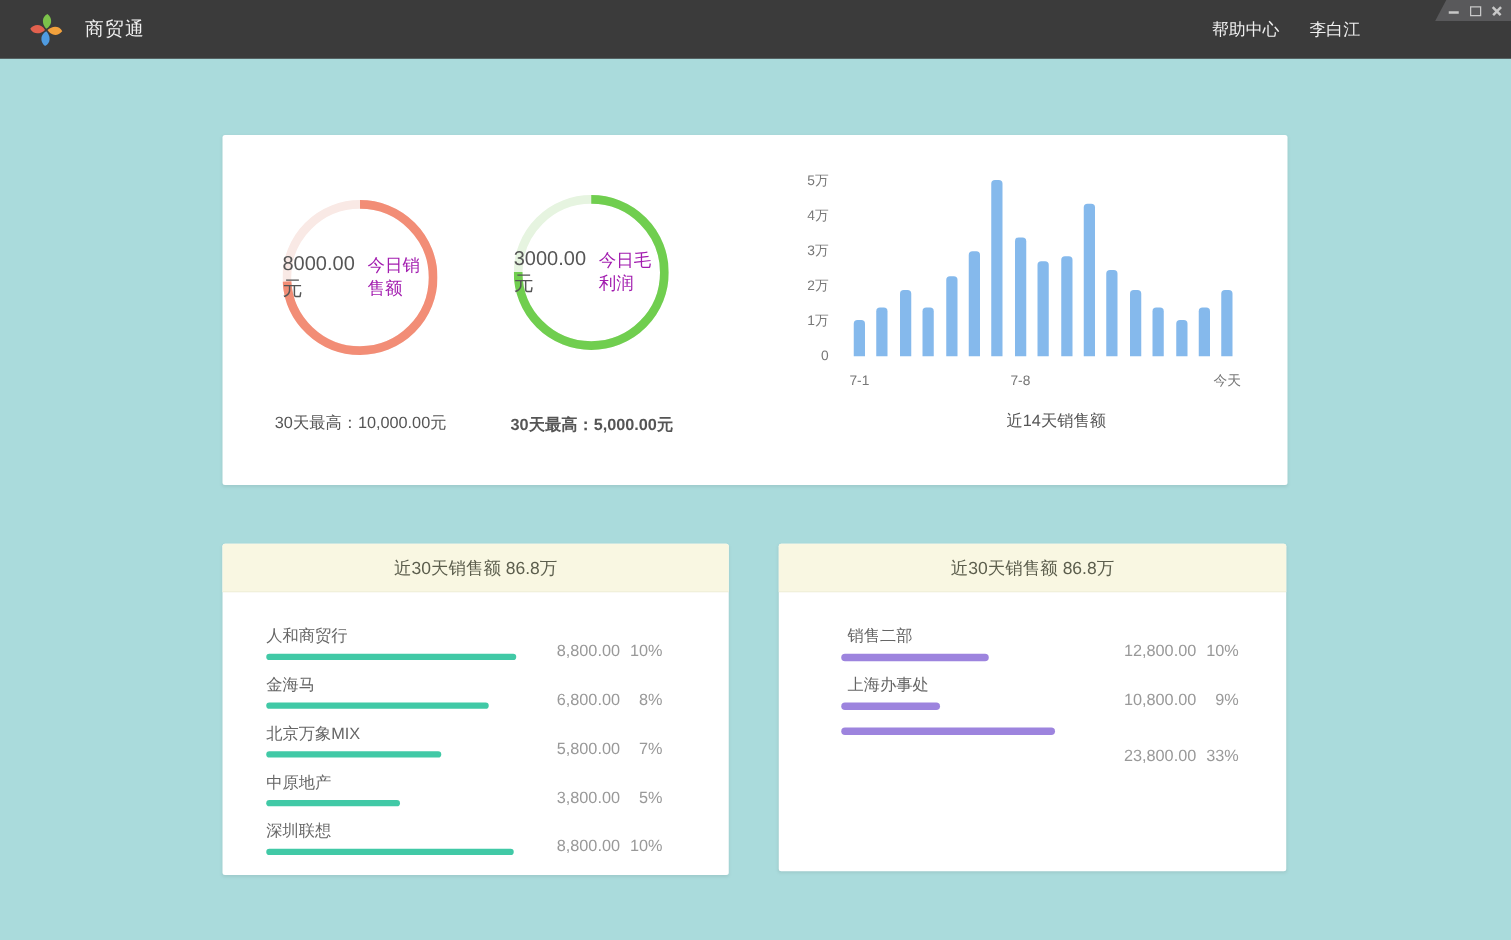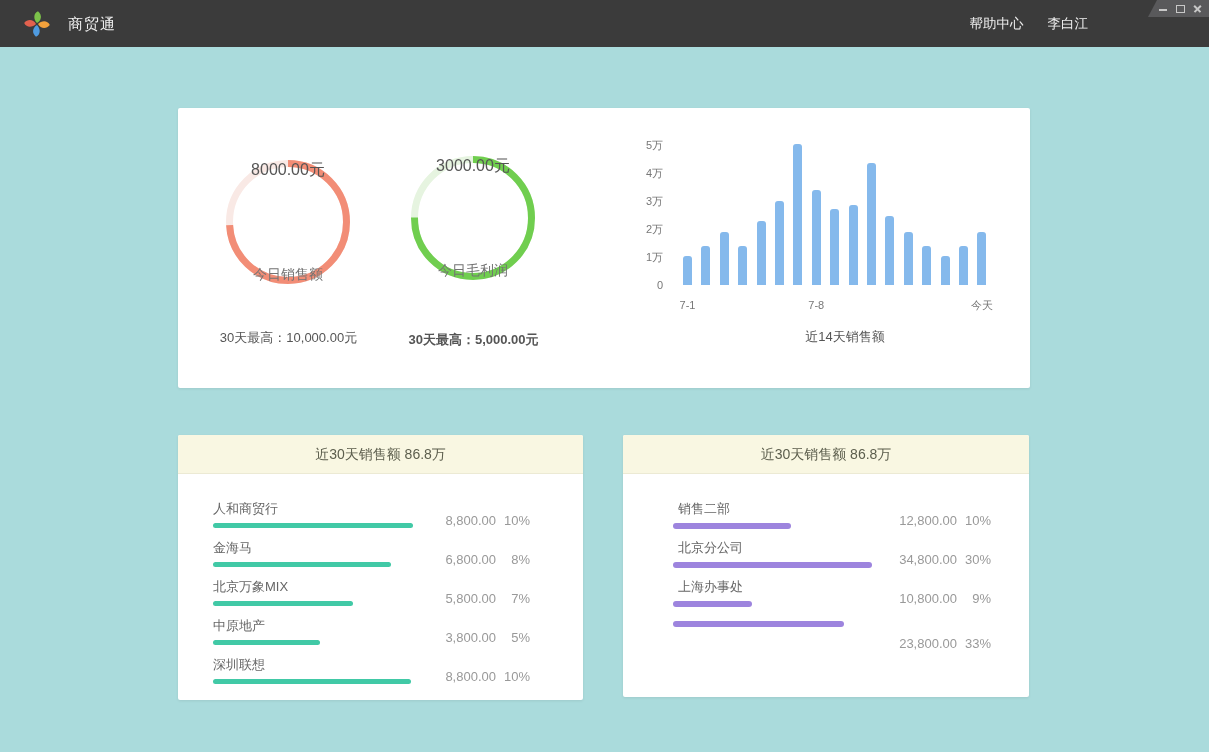--- a/index.html
+++ b/index.html
@@ -44,24 +44,24 @@
     box-shadow:0 1px 3px rgba(0,0,0,0.08);
   }
   .overview{left:178px;top:108px;width:852px;height:280px;}
   
   .donut{position:absolute;width:124px;height:124px;}
   .donut-1{left:48px;top:52px;}
   .donut-2{left:233px;top:48px;}
   .donut-track{fill:none;stroke-width:7px;}
   .donut-arc{fill:none;stroke-width:7px;stroke-linecap:butt;}
   .donut-text{
-    position:absolute;inset:0;display:flex;flex-direction:column;align-items:center;justify-content:space-between;gap:9px;
+    position:absolute;inset:0;display:flex;flex-direction:row;align-items:center;justify-content:space-between;gap:9px;
   }
   .donut-value{font-size:16px;color:var(--text-primary,#555);}
-  .donut-label{font-size:14px;color:#737373;}
+  .donut-label{font-size:14px;color:#a21caf;}
   .donut-caption{
     position:absolute;width:185px;text-align:center;font-size:13px;color:var(--text-primary,#555);
   }
   .cap-1{left:18px;top:221px;}
   .cap-2{left:203px;top:223px;font-weight:bold;}
   
   .trend{position:absolute;inset:0;}
   .trend-plot{position:absolute;left:505px;top:30px;width:312px;height:147px;}
   .tbar{position:absolute;bottom:0;width:9px;border-radius:3px 3px 0 0;display:block;}
   .ytick{
@@ -255,28 +255,20 @@
       <div class="rank-body">
           <div class="rank-row">
             <div class="row-name">销售二部</div>
             <div class="row-bar" style="width: 118px; background: rgb(157, 132, 222);"></div>
             <div class="row-values">
               <span class="row-amount">12,800.00</span>
               <span class="row-pct">10%</span>
             </div>
           </div>
           <div class="rank-row">
-            <div class="row-name">北京分公司</div>
-            <div class="row-bar" style="width: 199px; background: rgb(157, 132, 222);"></div>
-            <div class="row-values">
-              <span class="row-amount">34,800.00</span>
-              <span class="row-pct">30%</span>
-            </div>
-          </div>
-          <div class="rank-row">
             <div class="row-name">上海办事处</div>
             <div class="row-bar" style="width: 79px; background: rgb(157, 132, 222);"></div>
             <div class="row-values">
               <span class="row-amount">10,800.00</span>
               <span class="row-pct">9%</span>
             </div>
           </div>
           <div class="rank-row">
             <div class="row-bar" style="width: 171px; background: rgb(157, 132, 222);"></div>
             <div class="row-values">

